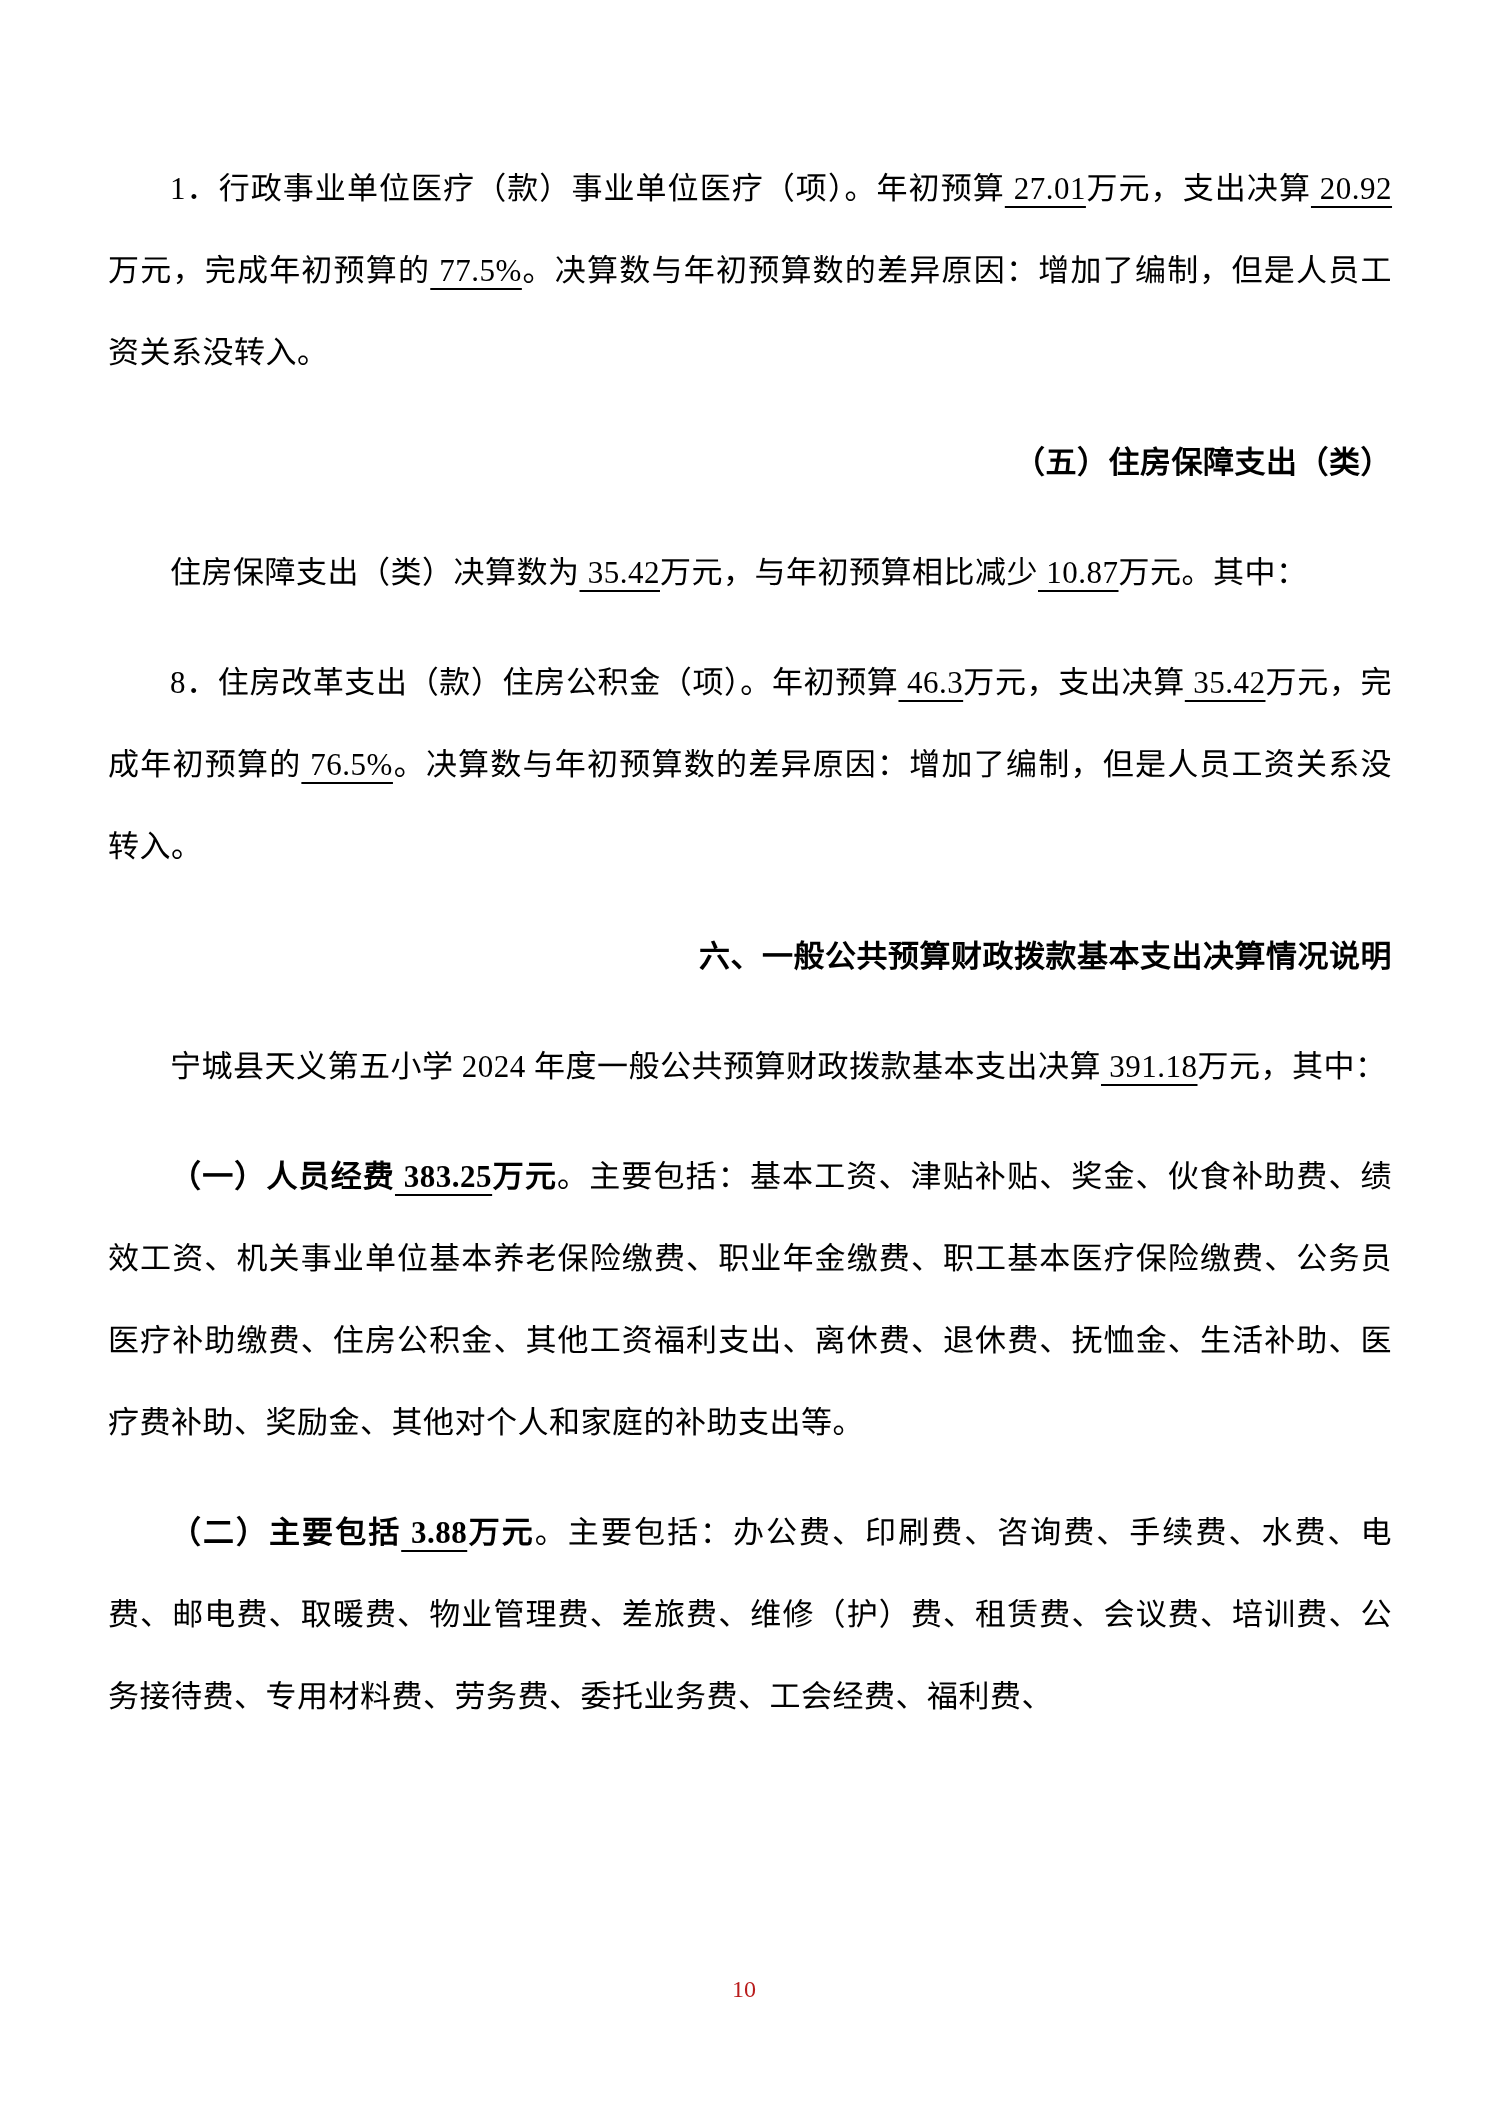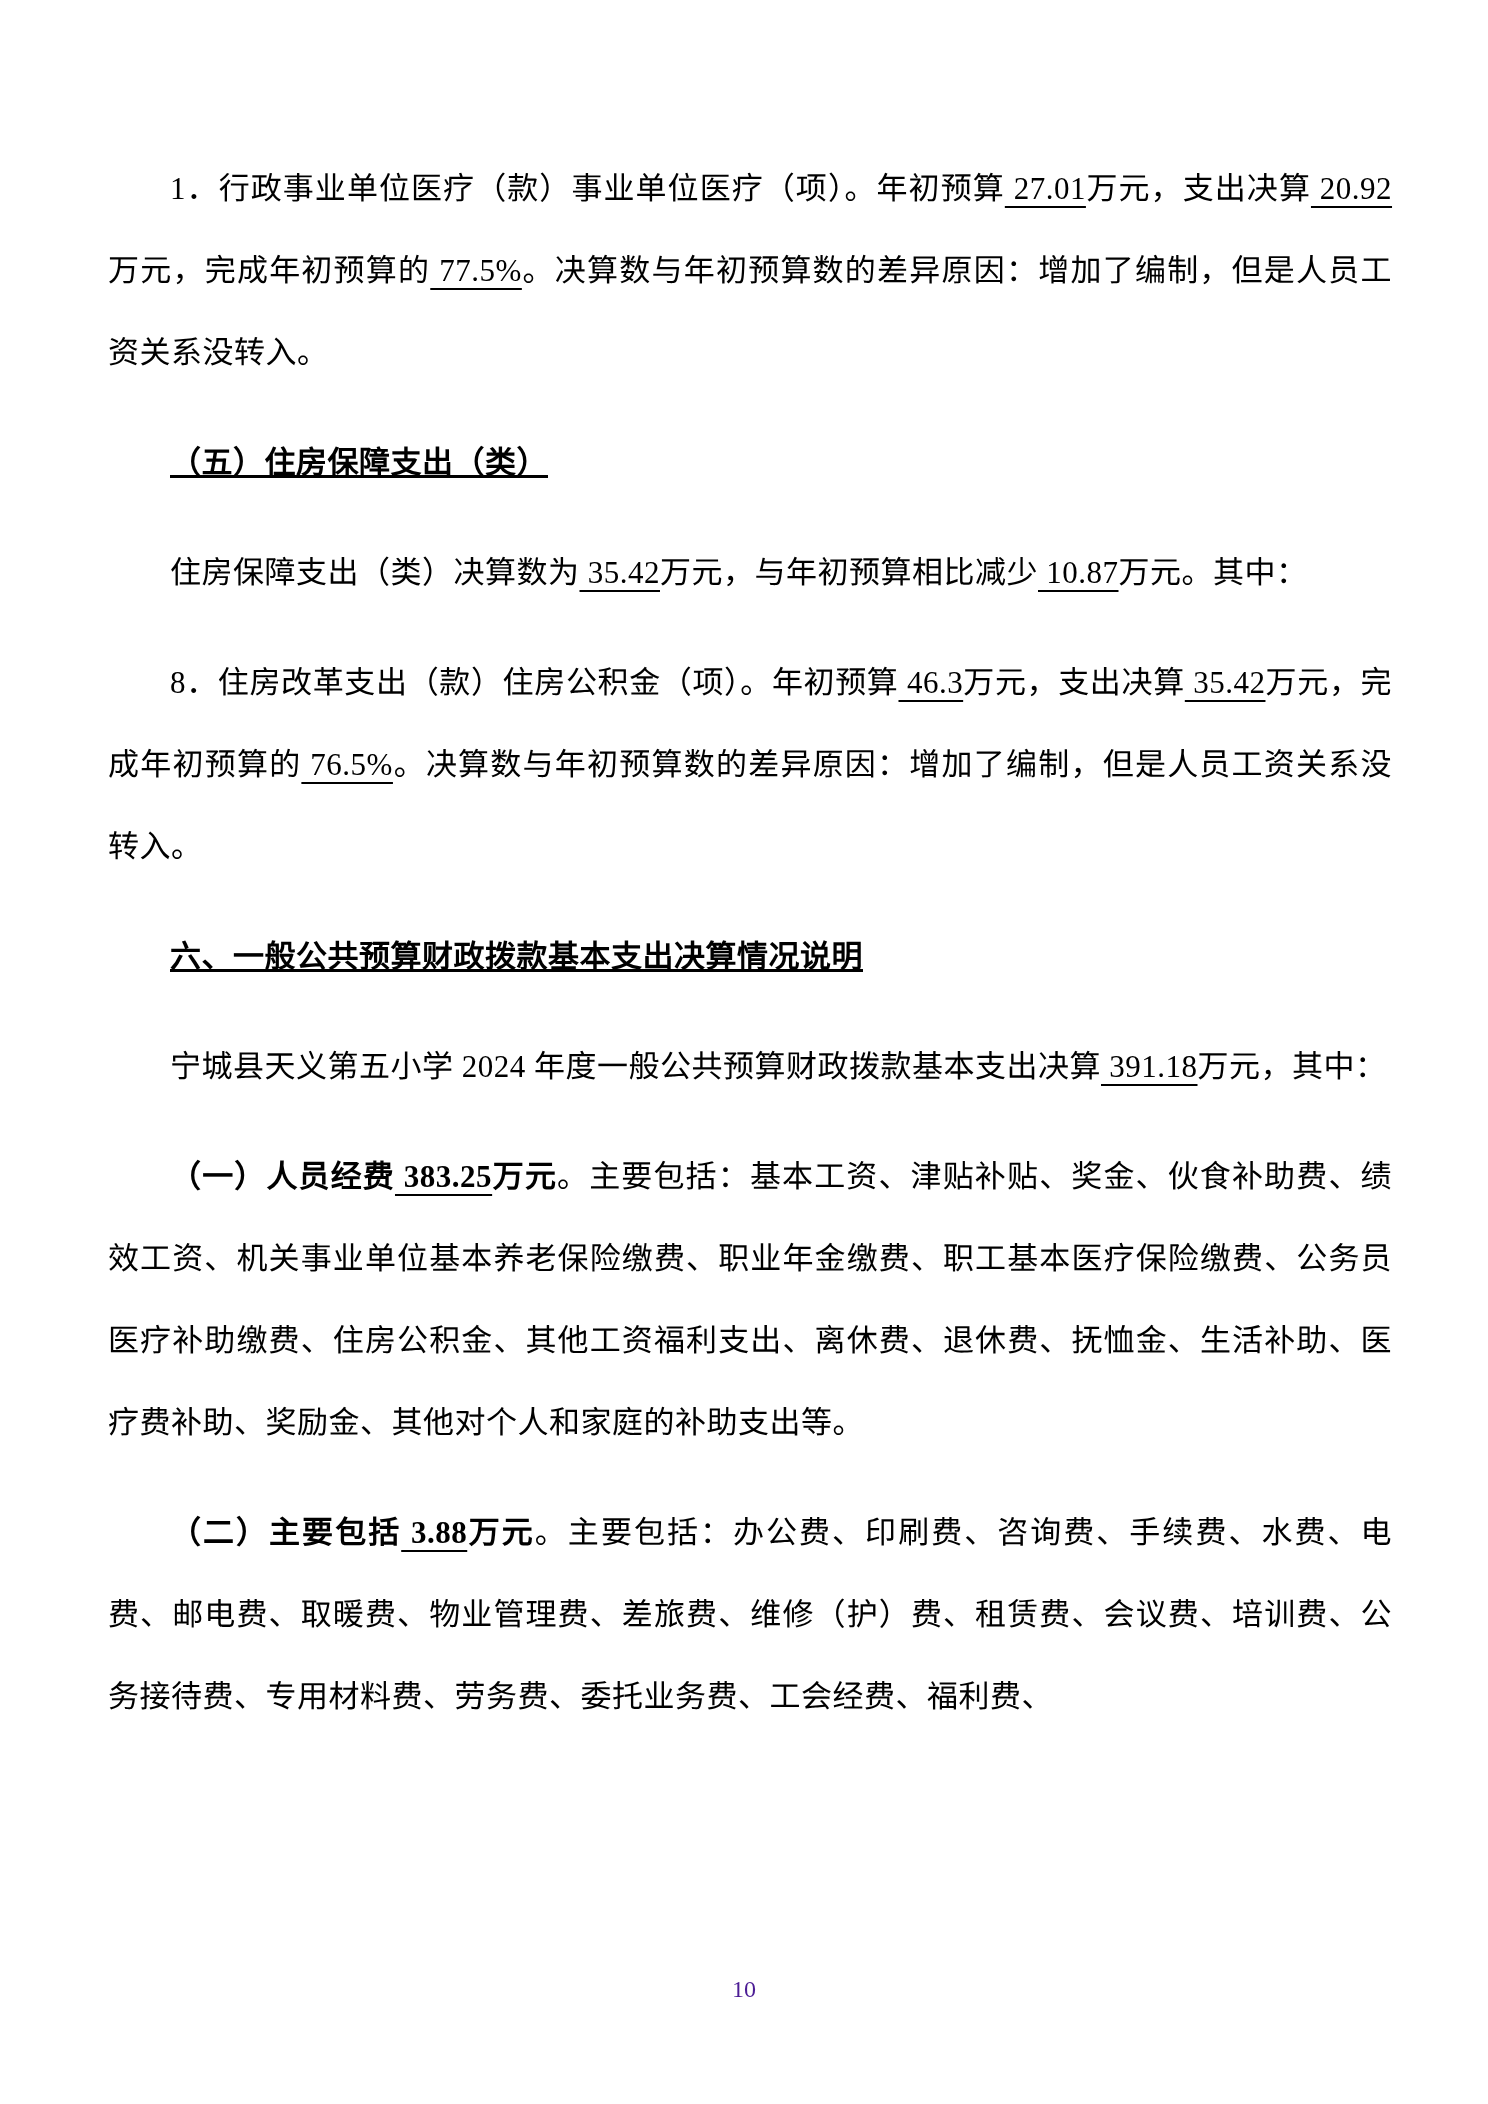--- a/index.html
+++ b/index.html
@@ -26,40 +26,39 @@
     margin: 0 0 28px 8px;
     font-size: 31px;
     line-height: 82px;
     text-align: justify;
     text-indent: 2em;
     letter-spacing: 0.5px;
     word-break: break-all;
   }
   .block.heading {
     font-weight: bold;
-    text-align: left;
-    text-decoration: underline;
+    text-align: right;
   }
   .bold {
     font-weight: bold;
   }
   .underline {
     text-decoration: underline;
     text-decoration-thickness: 2px;
     text-underline-offset: 7px;
   }
   .footer-pagenum {
     position: absolute;
     left: 0;
     right: 0;
     bottom: 100px;
     text-align: center;
     font-size: 24px;
     line-height: 30px;
-    color: #4c1d95;
+    color: #b91c1c;
     font-family: "Liberation Serif", "DejaVu Serif", serif;
   }
 </style>
 </head>
 <body>
 
 <div class="page">
   <div class="doc-body">
       <p class="block paragraph"><span>1．行政事业单位医疗（款）事业单位医疗（项）。年初预算</span><span class="underline"> 27.01</span><span>万元，支出决算</span><span class="underline"> 20.92</span><span>万元，完成年初预算的</span><span class="underline"> 77.5%</span><span>。决算数与年初预算数的差异原因：增加了编制，但是人员工资关系没转入。</span></p>
       <p class="block heading"><span class="bold">（五）住房保障支出（类）</span></p>

